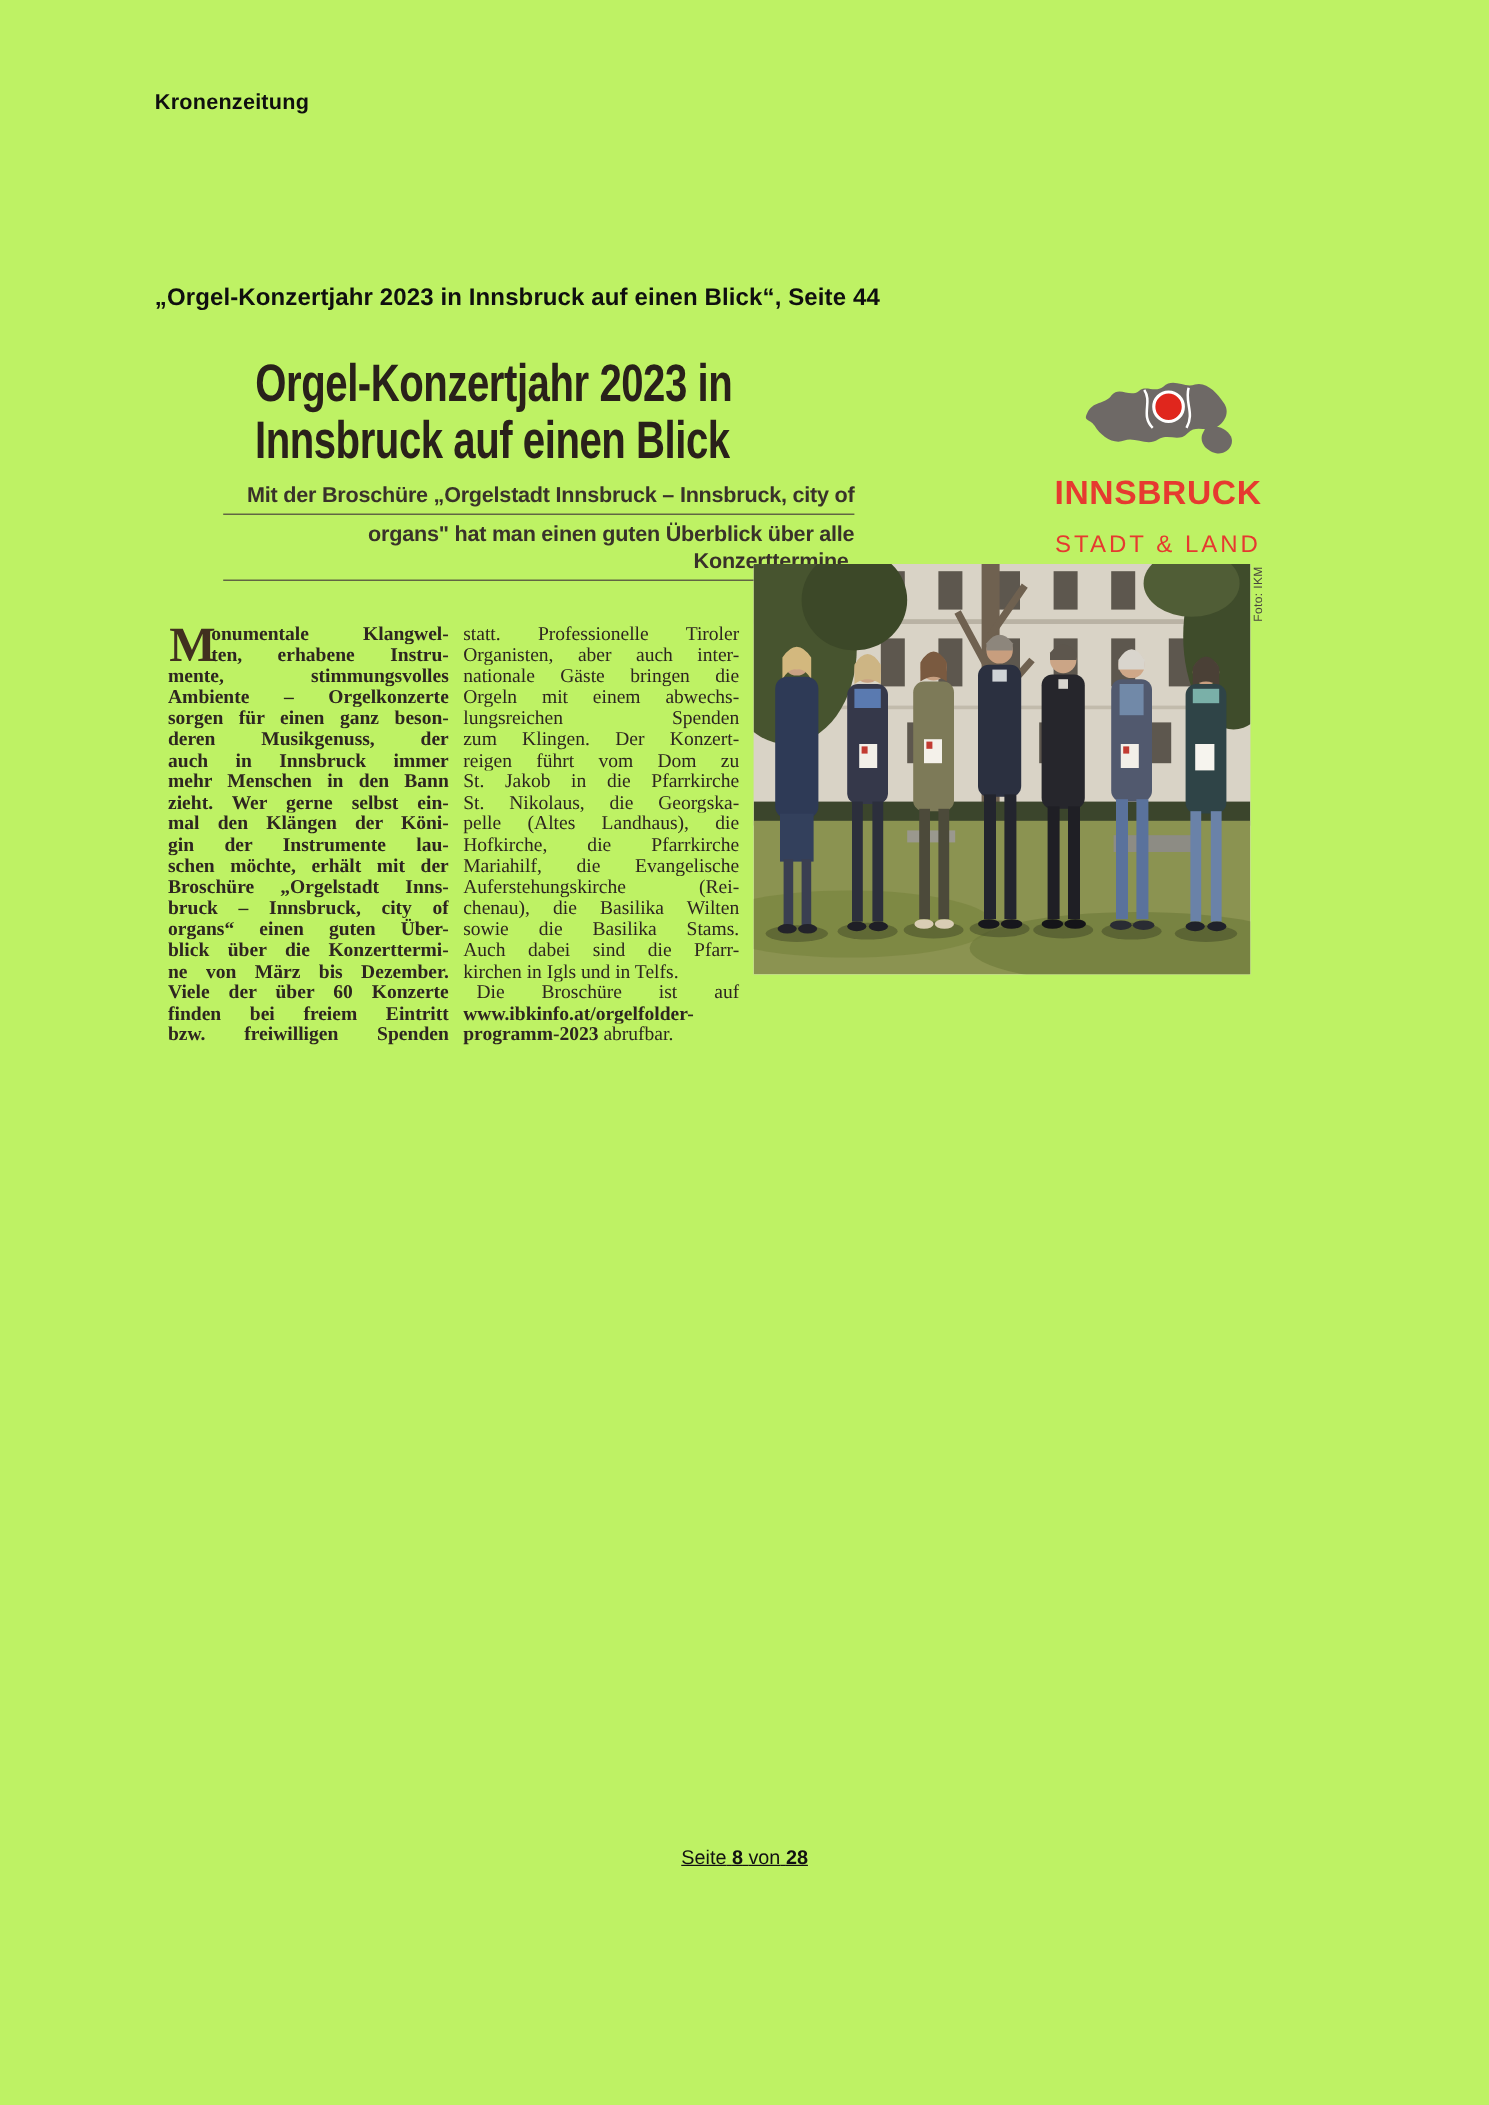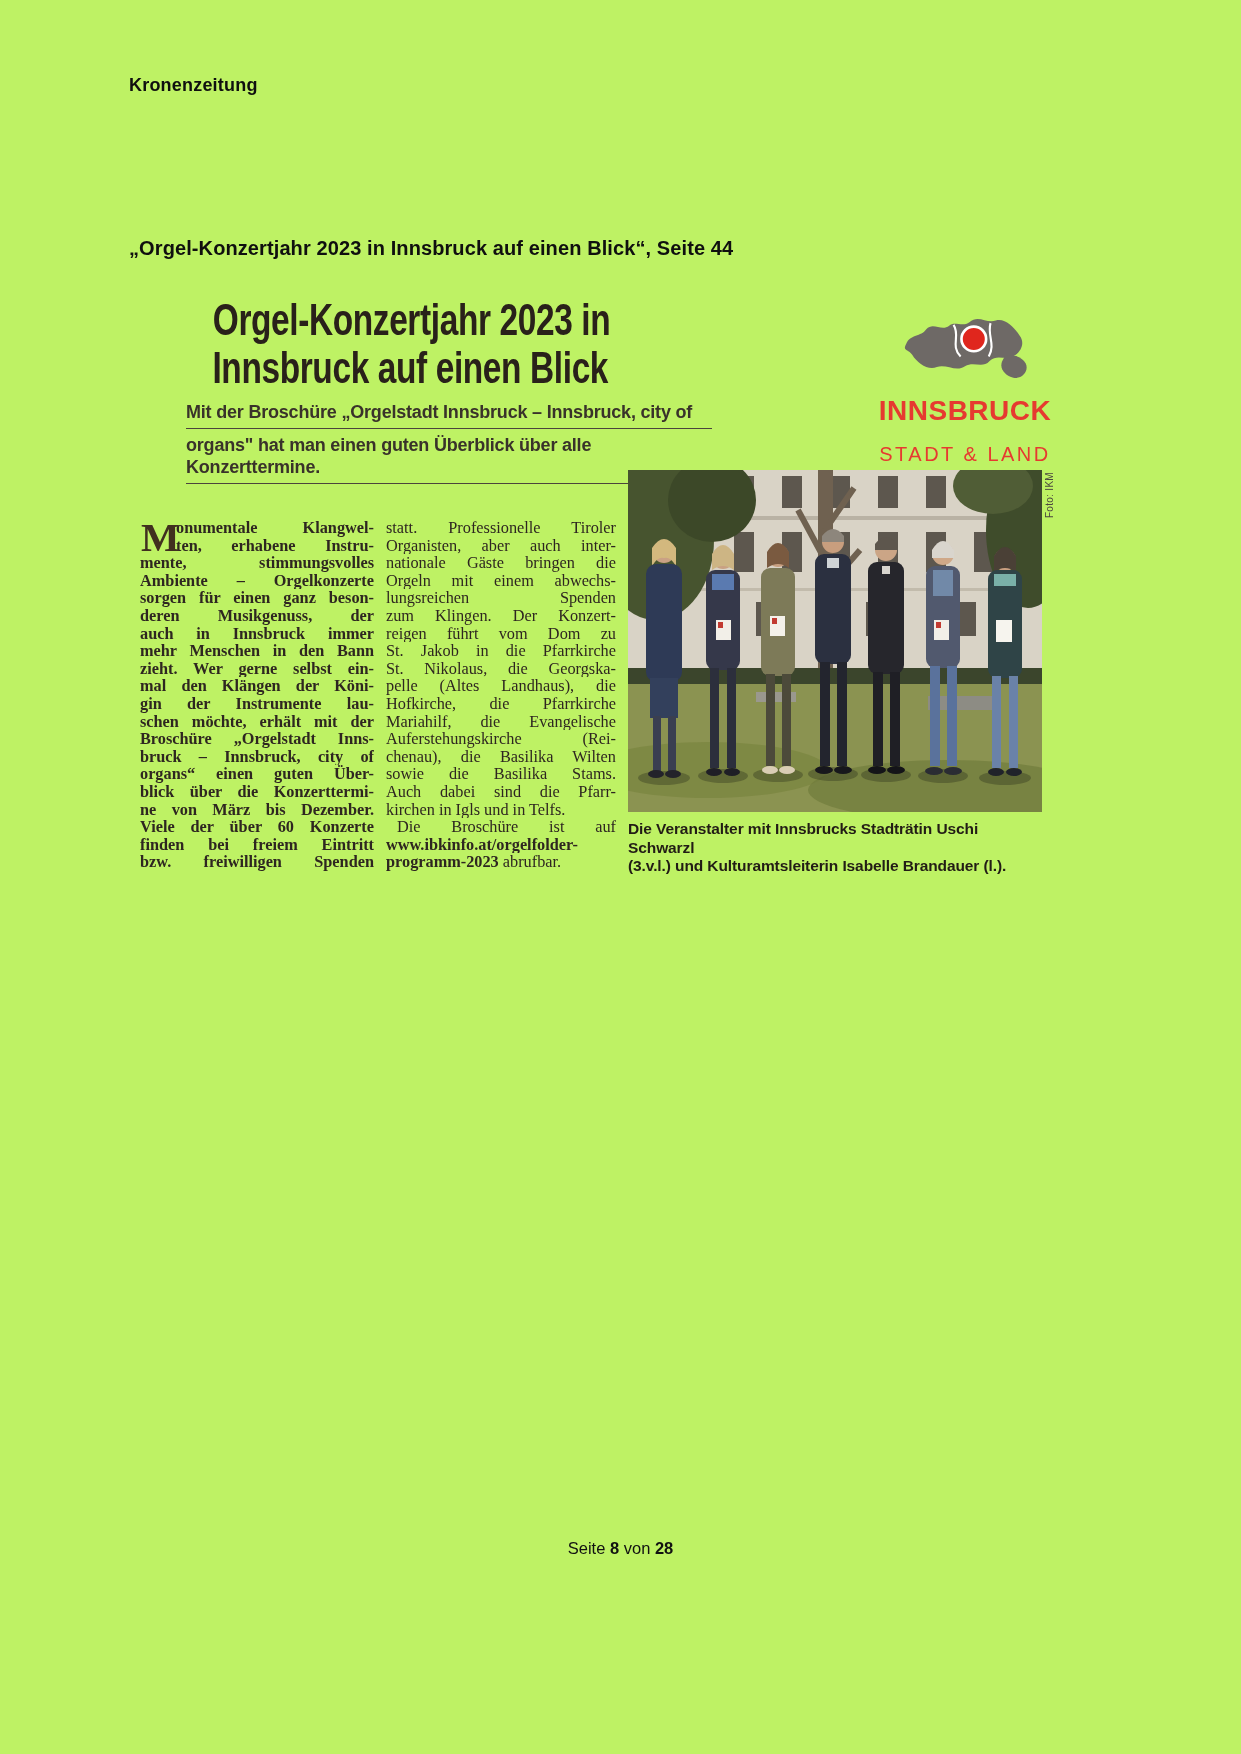--- a/index.html
+++ b/index.html
@@ -23,21 +23,21 @@
   
   .headline {
     position:absolute; left:150px; top:296px; width:600px;
     text-align:left; color:#29211a;
     font:800 44px/48px "Liberation Sans", sans-serif;
   }
   .headline .hl-line { display:inline-block; transform:scaleX(0.76); transform-origin:50% 50%; white-space:nowrap; letter-spacing:-0.5px; }
   .subtitle { position:absolute; left:186px; top:399px; width:526px; }
   .sub-line {
     font:600 18px/22px "Liberation Sans", sans-serif; color:#39322a;
-    text-align:left; border-bottom:1px solid #4b443c;
+    text-align:right; border-bottom:1px solid #4b443c;
     padding:2px 0 5px 0; margin-bottom:3px; letter-spacing:-0.2px;
   }
 
   .body-col { position:absolute; top:519px; color:#2e2620;
     font:400 16.3px/17.6px "Liberation Serif", serif; }
   .col1 { left:140px; width:234px;font-weight:bold; }
   .col2 { left:386px; width:230px; }
   .bline { text-align:justify; text-align-last:justify; height:17.6px; overflow:hidden; }
   .col1 [data-name="column1-lines"] > .bline:nth-child(1),
   .col1 [data-name="column1-lines"] > .bline:nth-child(2) { padding-left:36px; }
@@ -68,21 +68,21 @@
     letter-spacing:-0.1px;
   }
 
   .logo { position:absolute; left:865px; top:300px; width:200px; text-align:center; }
   .logo .map { display:block; margin:0 auto 4px 34px; }
   .logo-name { font:800 28px/30px "Liberation Sans", sans-serif; letter-spacing:0.5px; }
   .logo-sub  { font:400 20px/22px "Liberation Sans", sans-serif; letter-spacing:2.5px; margin-top:17px; }
 
   .footer {
     position:absolute; left:0; top:1538px; width:100%;
-    text-align:center; font:400 16.5px/20px "Liberation Sans", sans-serif; color:#111;
+    text-align:center; font:400 16.5px/20px "Liberation Sans", sans-serif; color:#111;text-decoration:underline;
   }
   .footer b { font-weight:700; }
 </style>
 </head>
 <body>
 
 <div class="page" data-name="pdf-page">
 
   <div class="src-label" data-name="source-label">Kronenzeitung</div>
 
@@ -290,24 +290,20 @@
         <rect x="364" y="206" width="9" height="92" fill="#6a82a8"></rect>
           <rect x="381" y="206" width="9" height="92" fill="#6a82a8"></rect>
         <ellipse cx="368" cy="302" rx="8" ry="4" fill="#20222a"></ellipse>
           <ellipse cx="386" cy="302" rx="8" ry="4" fill="#20222a"></ellipse>
       </g>
     </svg>
   </div>
 
   <div class="photo-credit" data-name="photo-credit">Foto: IKM</div>
 
-  <div class="caption" data-name="photo-caption">
-    <div data-name="caption-line-1">Die Veranstalter mit Innsbrucks Stadträtin Uschi Schwarzl</div>
-    <div data-name="caption-line-2">(3.v.l.) und Kulturamtsleiterin Isabelle Brandauer (l.).</div>
-  </div>
 
   <div class="logo" data-name="innsbruck-logo">
     <svg class="map" width="132" height="92" viewBox="0 0 150 100" xmlns="http://www.w3.org/2000/svg" data-name="tirol-map-icon">
       <path d="M8,48 C13,36 25,40 31,31 C39,22 48,34 57,27 C63,21 72,29 80,23 C90,14 100,25 110,21 C121,18 131,29 137,38 C144,47 138,58 129,62 C120,66 111,59 103,67 C95,76 85,67 75,73 C65,80 53,70 43,74 C33,78 21,70 15,60 C10,53 4,56 8,48 Z" fill="#6e6966"></path>
       <path d="M120,62 C128,58 140,62 144,70 C148,78 140,88 130,86 C121,84 114,76 117,68 Z" fill="#6e6966"></path>
       <path d="M62,26 C70,38 58,50 70,62" stroke="#ffffff" stroke-width="2.4" fill="none"></path>
       <path d="M104,24 C100,38 110,48 102,62" stroke="#ffffff" stroke-width="2.4" fill="none"></path>
       <circle cx="85" cy="42" r="14" fill="#e0261d" stroke="#ffffff" stroke-width="3"></circle>
     </svg>
     <div class="logo-name" data-name="logo-wordmark" style="color: rgb(230, 58, 48);">INNSBRUCK</div>

